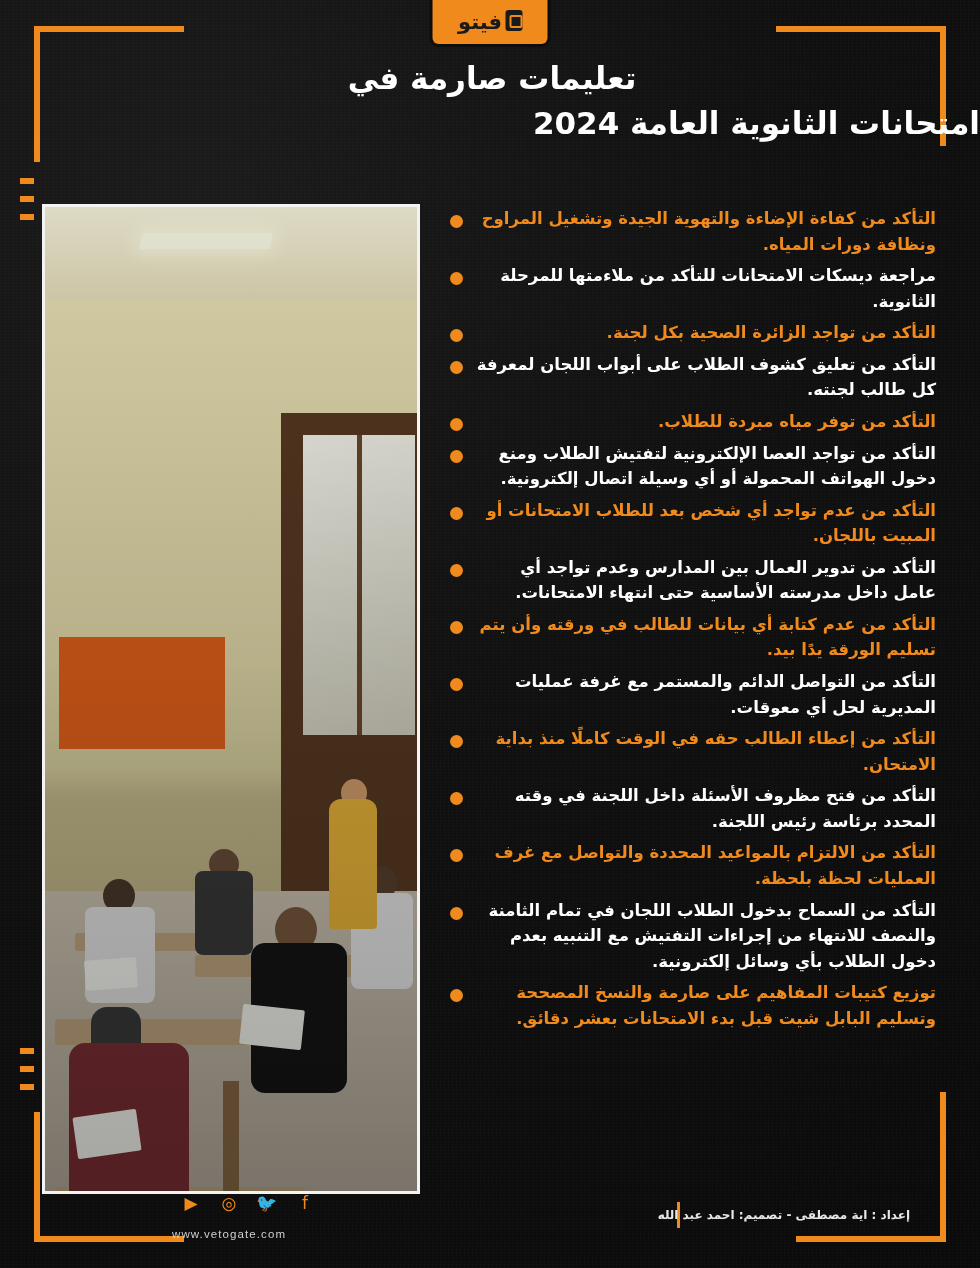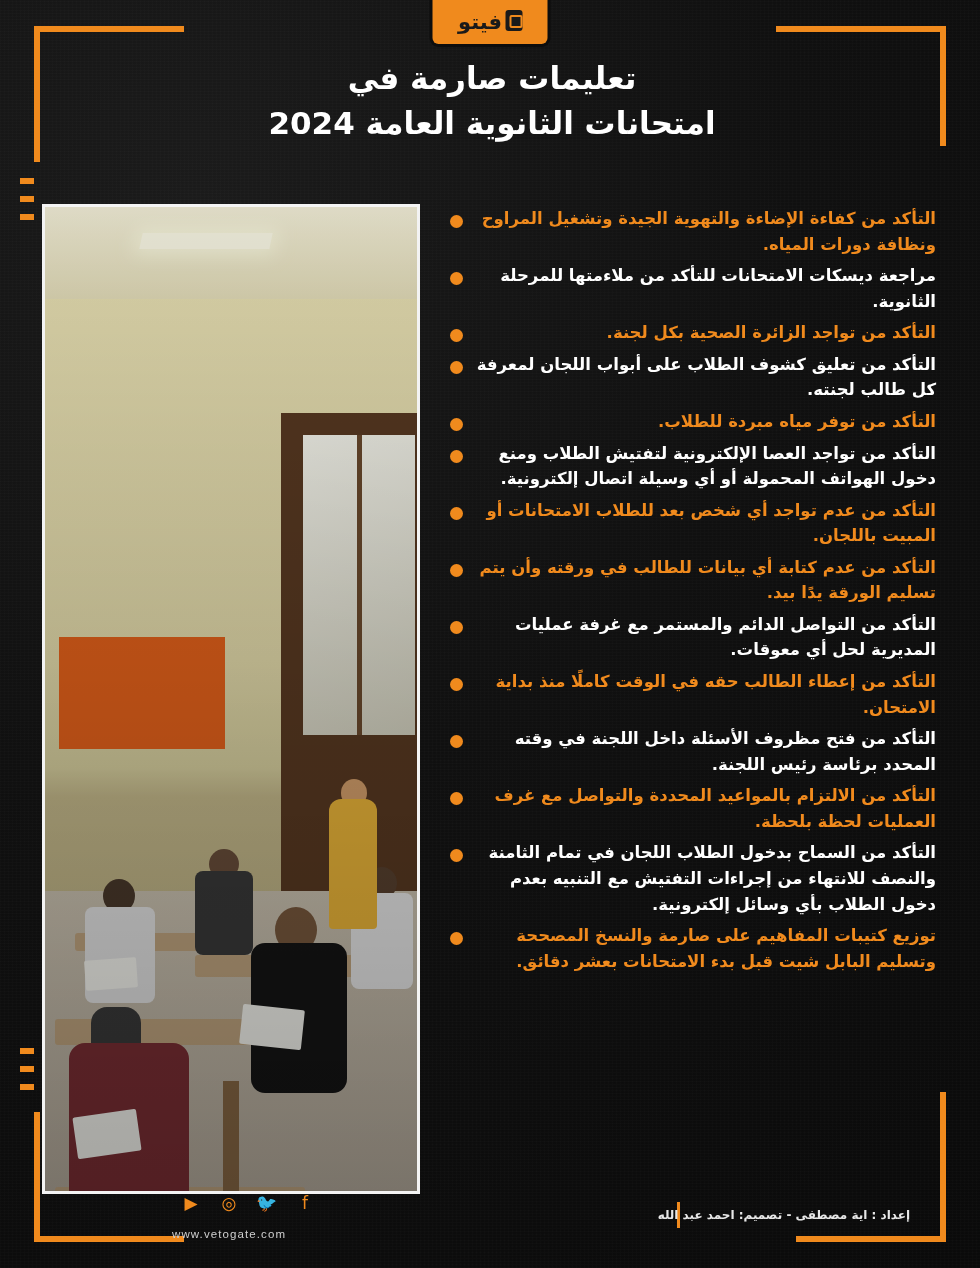--- a/index.html
+++ b/index.html
@@ -63,21 +63,21 @@
     border:2px solid #f08a1d;border-radius:2px;
   }
 
   
   .title{
     position:absolute;top:56px;left:4px;right:0;
     text-align:center;color:#ffffff;
     font-size:31px;font-weight:bold;line-height:1.45;
     letter-spacing:0;
   }
-  .title .l2{display:block;}
+  .title .l2{display:block;text-align:right;}
 
   
   .photo{
     position:absolute;left:42px;top:204px;width:372px;height:984px;
     border:3px solid #f3f3f3;
     overflow:hidden;
     background:#6d6257;
   }
   .ph-wall{position:absolute;inset:0;background:linear-gradient(180deg,#efe7b9 0%,#e8dfae 46%,#dcd4a2 57%,#c9bd8e 60%,#b9ad80 100%);}
   .ph-ceiling{position:absolute;left:0;top:0;width:100%;height:92px;background:linear-gradient(180deg,#f7f3dc,#e9e2bd);}
@@ -237,20 +237,24 @@
       </div>
       <div class="item">
         <div class="txt">التأكد من تواجد العصا الإلكترونية لتفتيش الطلاب ومنع دخول الهواتف المحمولة أو أي وسيلة اتصال إلكترونية.</div>
         <span class="bullet"></span>
       </div>
       <div class="item">
         <div class="txt accent">التأكد من عدم تواجد أي شخص بعد للطلاب الامتحانات أو المبيت باللجان.</div>
         <span class="bullet"></span>
       </div>
       <div class="item">
+        <div class="txt">التأكد من تدوير العمال بين المدارس وعدم تواجد أي عامل داخل مدرسته الأساسية حتى انتهاء الامتحانات.</div>
+        <span class="bullet"></span>
+      </div>
+      <div class="item">
         <div class="txt accent">التأكد من عدم كتابة أي بيانات للطالب في ورقته وأن يتم تسليم الورقة يدًا بيد.</div>
         <span class="bullet"></span>
       </div>
       <div class="item">
         <div class="txt">التأكد من التواصل الدائم والمستمر مع غرفة عمليات المديرية لحل أي معوقات.</div>
         <span class="bullet"></span>
       </div>
       <div class="item">
         <div class="txt accent">التأكد من إعطاء الطالب حقه في الوقت كاملًا منذ بداية الامتحان.</div>
         <span class="bullet"></span>

